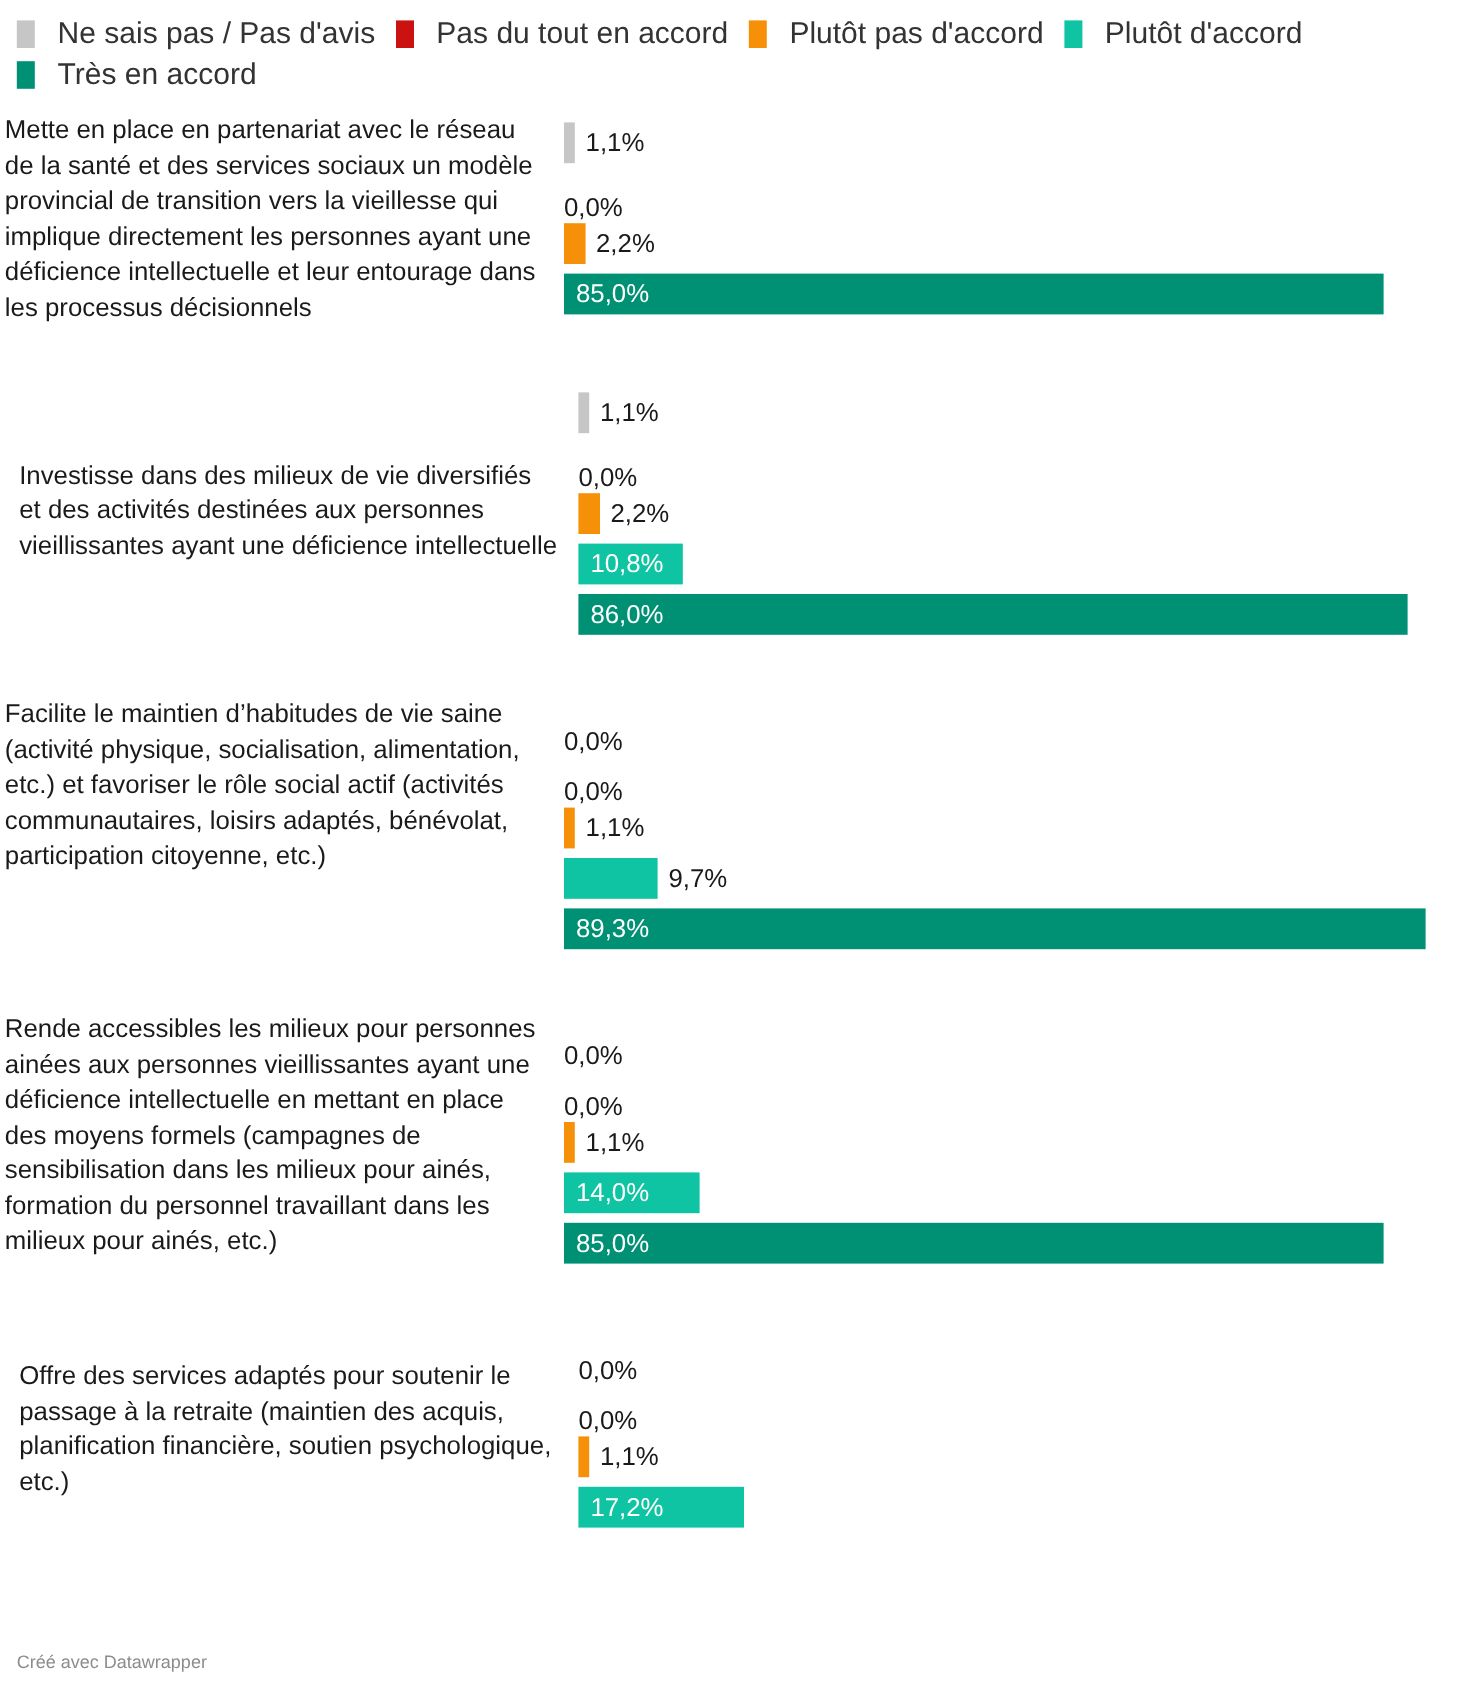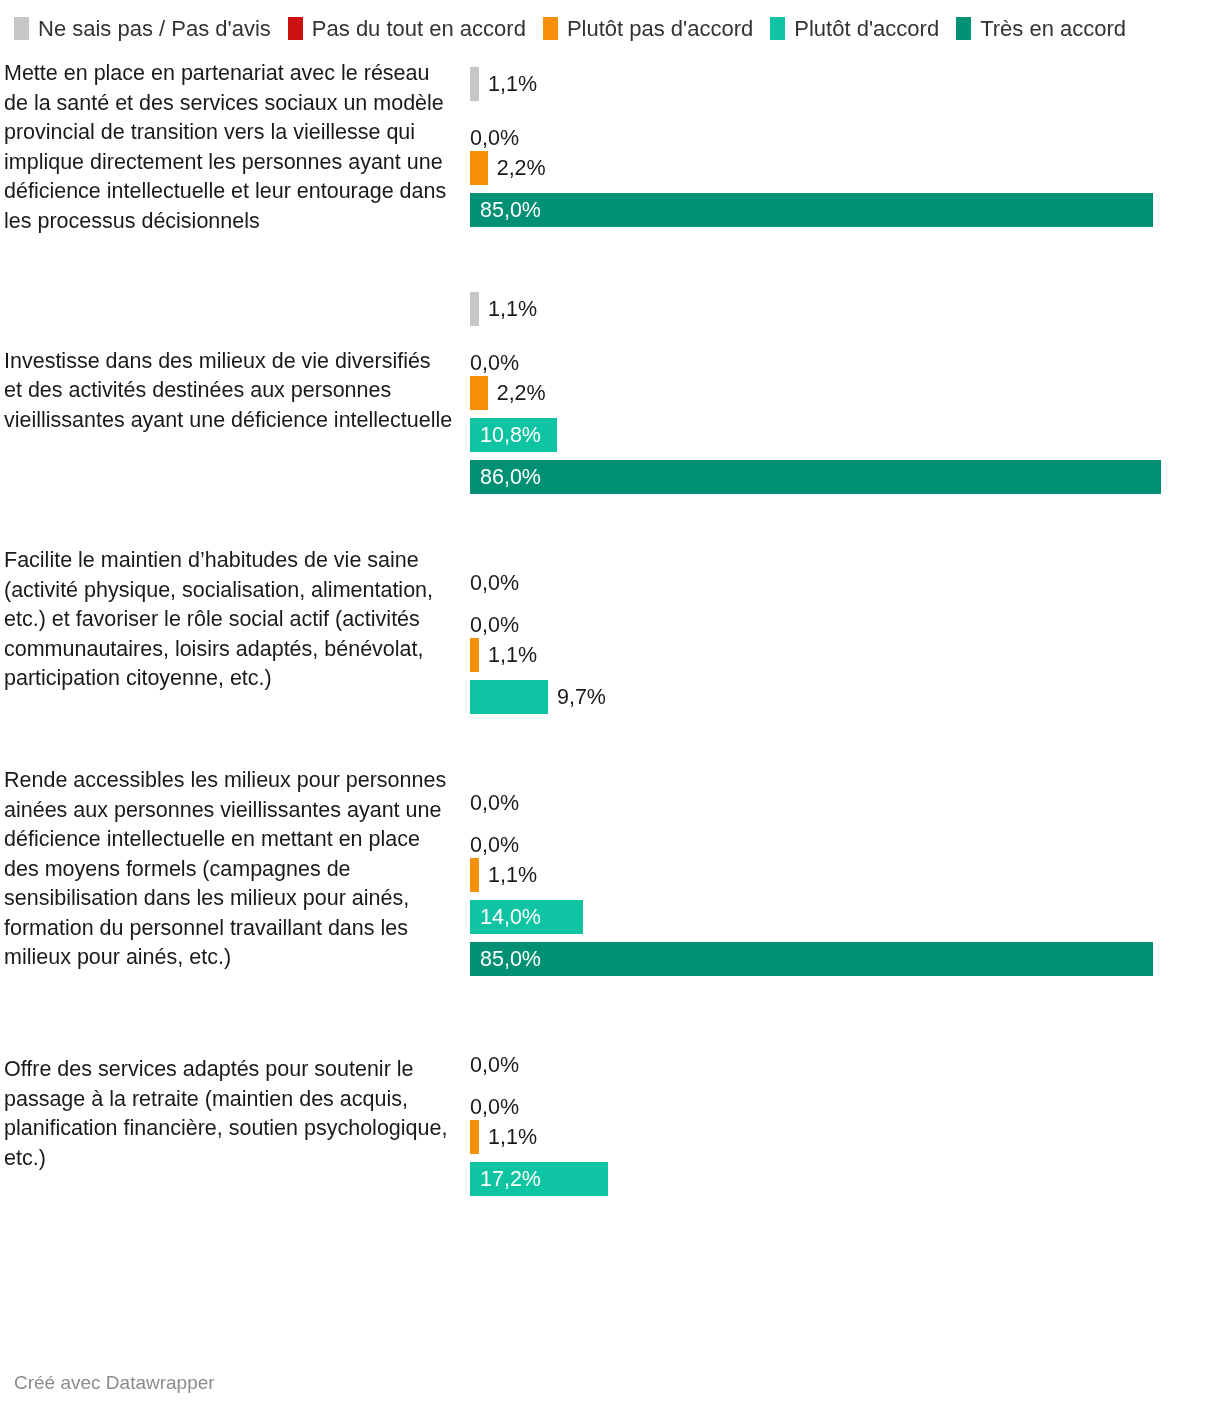--- a/index.html
+++ b/index.html
@@ -39,22 +39,23 @@
   }
   .legend-swatch {
     display: inline-block;
     width: 15px;
     height: 23px;
     vertical-align: -4px;
     margin-right: 9px;
   }
   .legend-label {
     display: inline;
-    font-size: 22px;
+    font-size: 25px;
     color: #333333;
+    margin-left: 10px;
   }
 
   
   .groups {
     position: relative;
     margin-top: 14px;
   }
   .group {
     position: relative;
     display: flex;
@@ -64,21 +65,21 @@
   .group-label {
     width: 470px;
     min-width: 470px;
     box-sizing: border-box;
     padding: 0 16px 0 4px;
     font-size: 21.5px;
     line-height: 29.5px;
     color: #1a1a1a;
   }
   .group-label.va-top    { align-self: flex-start; }
-  .group-label.va-center { align-self: center; }
+  .group-label.va-center { align-self: center; margin-left: 12px; }
 
   .bars {
     position: relative;
     flex: 1;
     padding-top: 4px;
   }
   .bar-row {
     position: relative;
     height: 42px;
     display: flex;
@@ -105,21 +106,21 @@
     margin-left: 9px;
   }
   .bar-row.zero .bar { width: 0 !important; }
   .bar-row.zero .bar-value.outside { margin-left: 0; margin-top: 23px; }
 
   
   .footer {
     position: absolute;
     left: 14px;
     bottom: 18px;
-    font-size: 19px;
+    font-size: 15px;
     color: #8c8c8c;
   }
 </style>
 </head>
 <body>
 
 <div class="chart-root">
 
   <div class="legend" id="legend"><span class="legend-item"><span class="legend-swatch" style="background: rgb(198, 198, 198);"></span><span class="legend-label">Ne sais pas / Pas d'avis</span></span><span class="legend-item"><span class="legend-swatch" style="background: rgb(204, 17, 17);"></span><span class="legend-label">Pas du tout en accord</span></span><span class="legend-item"><span class="legend-swatch" style="background: rgb(247, 144, 9);"></span><span class="legend-label">Plutôt pas d'accord</span></span><span class="legend-item"><span class="legend-swatch" style="background: rgb(14, 196, 162);"></span><span class="legend-label">Plutôt d'accord</span></span><span class="legend-item"><span class="legend-swatch" style="background: rgb(0, 145, 117);"></span><span class="legend-label">Très en accord</span></span></div>
 
@@ -182,20 +183,24 @@
             <span class="bar-value outside">0,0%</span>
           </div>
           <div class="bar-row">
             <div class="bar" style="width: 9px; background: rgb(247, 144, 9);"></div>
             <span class="bar-value outside">1,1%</span>
           </div>
           <div class="bar-row">
             <div class="bar" style="width: 77.988px; background: rgb(14, 196, 162);"></div>
             <span class="bar-value outside">9,7%</span>
           </div>
+          <div class="bar-row">
+            <div class="bar" style="width: 717.972px; background: rgb(0, 145, 117);"></div>
+            <span class="bar-value inside">89,3%</span>
+          </div>
         </div>
       </div>
       <div class="group">
         <div class="group-label va-top">Rende accessibles les milieux pour personnes ainées aux personnes vieillissantes ayant une déficience intellectuelle en mettant en place des moyens formels (campagnes de sensibilisation dans les milieux pour ainés, formation du personnel travaillant dans les milieux pour ainés, etc.)</div>
         <div class="bars">
           <div class="bar-row zero">
             <div class="bar" style="width: 0px; background: rgb(198, 198, 198);"></div>
             <span class="bar-value outside">0,0%</span>
           </div>
           <div class="bar-row zero">

